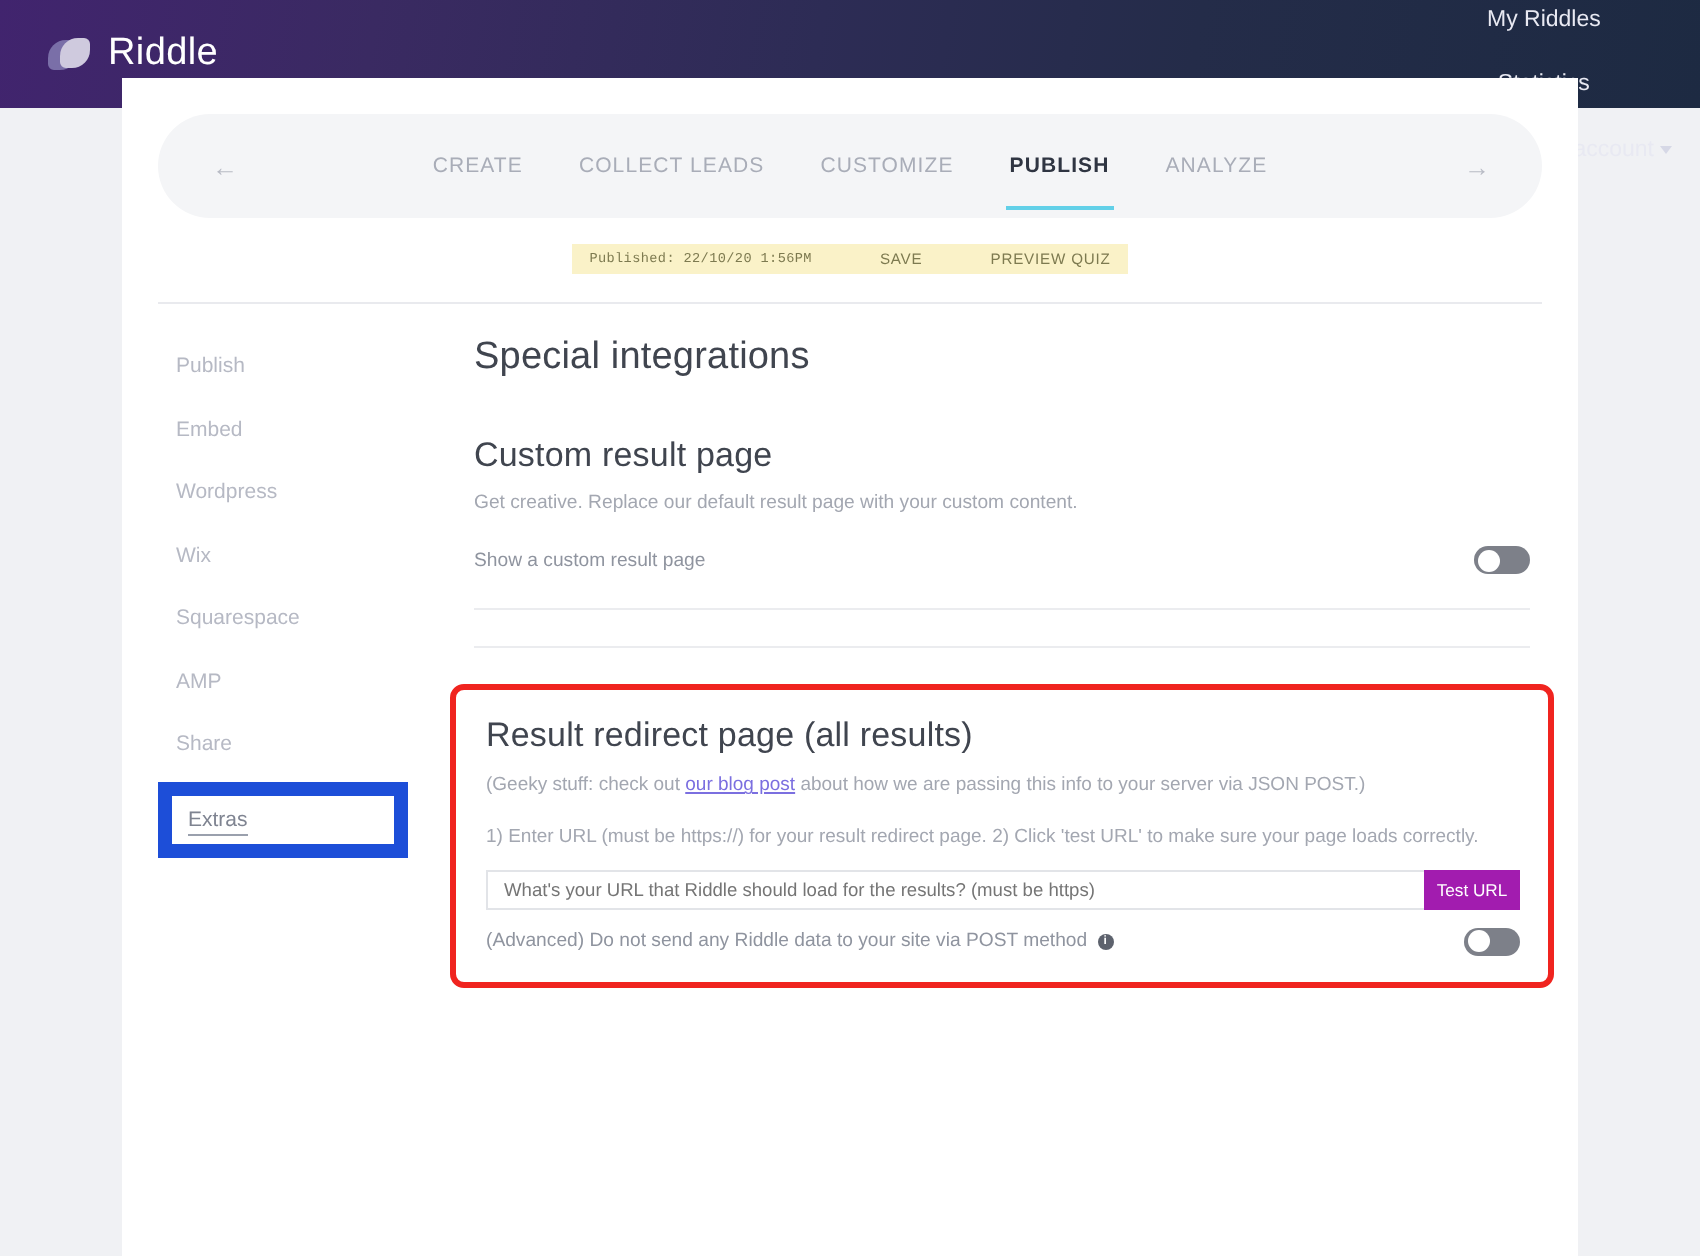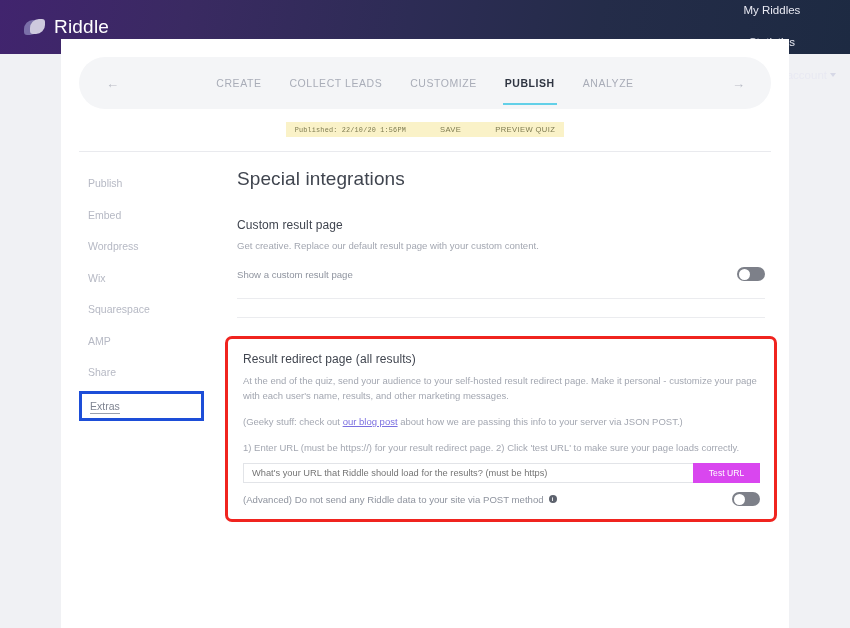--- a/index.html
+++ b/index.html
@@ -88,31 +88,31 @@
 
   
   .body { display:flex; padding: 16px 18px 0 18px; }
 
   .sidebar { width:125px; flex:0 0 125px; padding-top:2px; }
   .side-item {
     font-size:10.5px; color:#b6b9c4; padding:6px 8px; margin-bottom:5.5px;
     border:1px solid transparent;
   }
   .side-item.active {
-    color:#7f8491; border:3px solid #1d4ed8; background:#fff;
+    color:#7f8491; border:7px solid #1d4ed8; background:#fff;
   }
   .side-item.active span { border-bottom:1px solid #9aa0ad; padding-bottom:1px; }
 
   .content { flex:1; padding-left:33px; padding-right:6px; position:relative; }
 
   h1.page-title {
     font-size:19px; font-weight:400; color:#40454f; margin:0 0 28px 0; letter-spacing:.1px;
   }
   h2.sec-title {
-    font-size:12px; font-weight:400; color:#40454f; margin:0 0 7px 0; letter-spacing:.1px;
+    font-size:17px; font-weight:400; color:#40454f; margin:0 0 7px 0; letter-spacing:.1px;
   }
   p.sec-desc { font-size:9.6px; color:#a3a7b1; margin:0 0 14px 0; line-height:1.5; }
 
   .row {
     display:flex; align-items:center; justify-content:space-between; gap:10px;
   }
   .row-label { font-size:9.6px; color:#8f949f; display:flex; align-items:center; gap:5px; }
 
   .info {
     display:inline-block; width:8px; height:8px; border-radius:50%;
@@ -142,21 +142,21 @@
   .hl-link { color:#7b6fe0; }
 
   .url-row { display:flex; margin: 3px 0 9px 0; }
   .url-input {
     flex:1; height:20px; border:1px solid #e2e4e8; border-right:none;
     font-size:9.3px; color:#a9adb6; padding:0 8px; outline:none;
     font-family:"Liberation Sans", sans-serif; background:#fff;
     display:flex; align-items:center;
   }
   .test-btn {
-    width:67px; height:20px; background:#d946ef; color:#ffffff; font-size:8.6px;
+    width:48px; height:20px; background:#a21caf; color:#ffffff; font-size:8.6px;
     display:flex; align-items:center; justify-content:center; cursor:pointer;
   }
 </style>
 </head>
 <body>
 
 <div class="topnav">
   <div class="brand">
     <span class="brand-mark">
       <span class="p1"></span>
@@ -228,21 +228,20 @@
         </div>
       </div>
 
       <div class="sec-div"></div>
 
 
       <div class="sec-div"></div>
 
       <div class="highlight">
         <h2 class="sec-title">Result redirect page (all results)</h2>
-        <p class="hl-p">At the end of the quiz, send your audience to your self-hosted result redirect page. Make it personal - customize your page with each user's name, results, and other marketing messages.</p>
         <p class="hl-p"><span>(Geeky stuff: check out </span><a class="hl-link" href="#">our blog post</a><span> about how we are passing this info to your server via JSON POST.)</span></p>
         <p class="hl-p">1) Enter URL (must be https://) for your result redirect page. 2) Click 'test URL' to make sure your page loads correctly.</p>
 
         <div class="url-row">
           <input class="url-input" type="text" placeholder="What's your URL that Riddle should load for the results? (must be https)" style="">
           <div class="test-btn">Test URL</div>
         </div>
 
         <div class="row">
           <span class="row-label">

